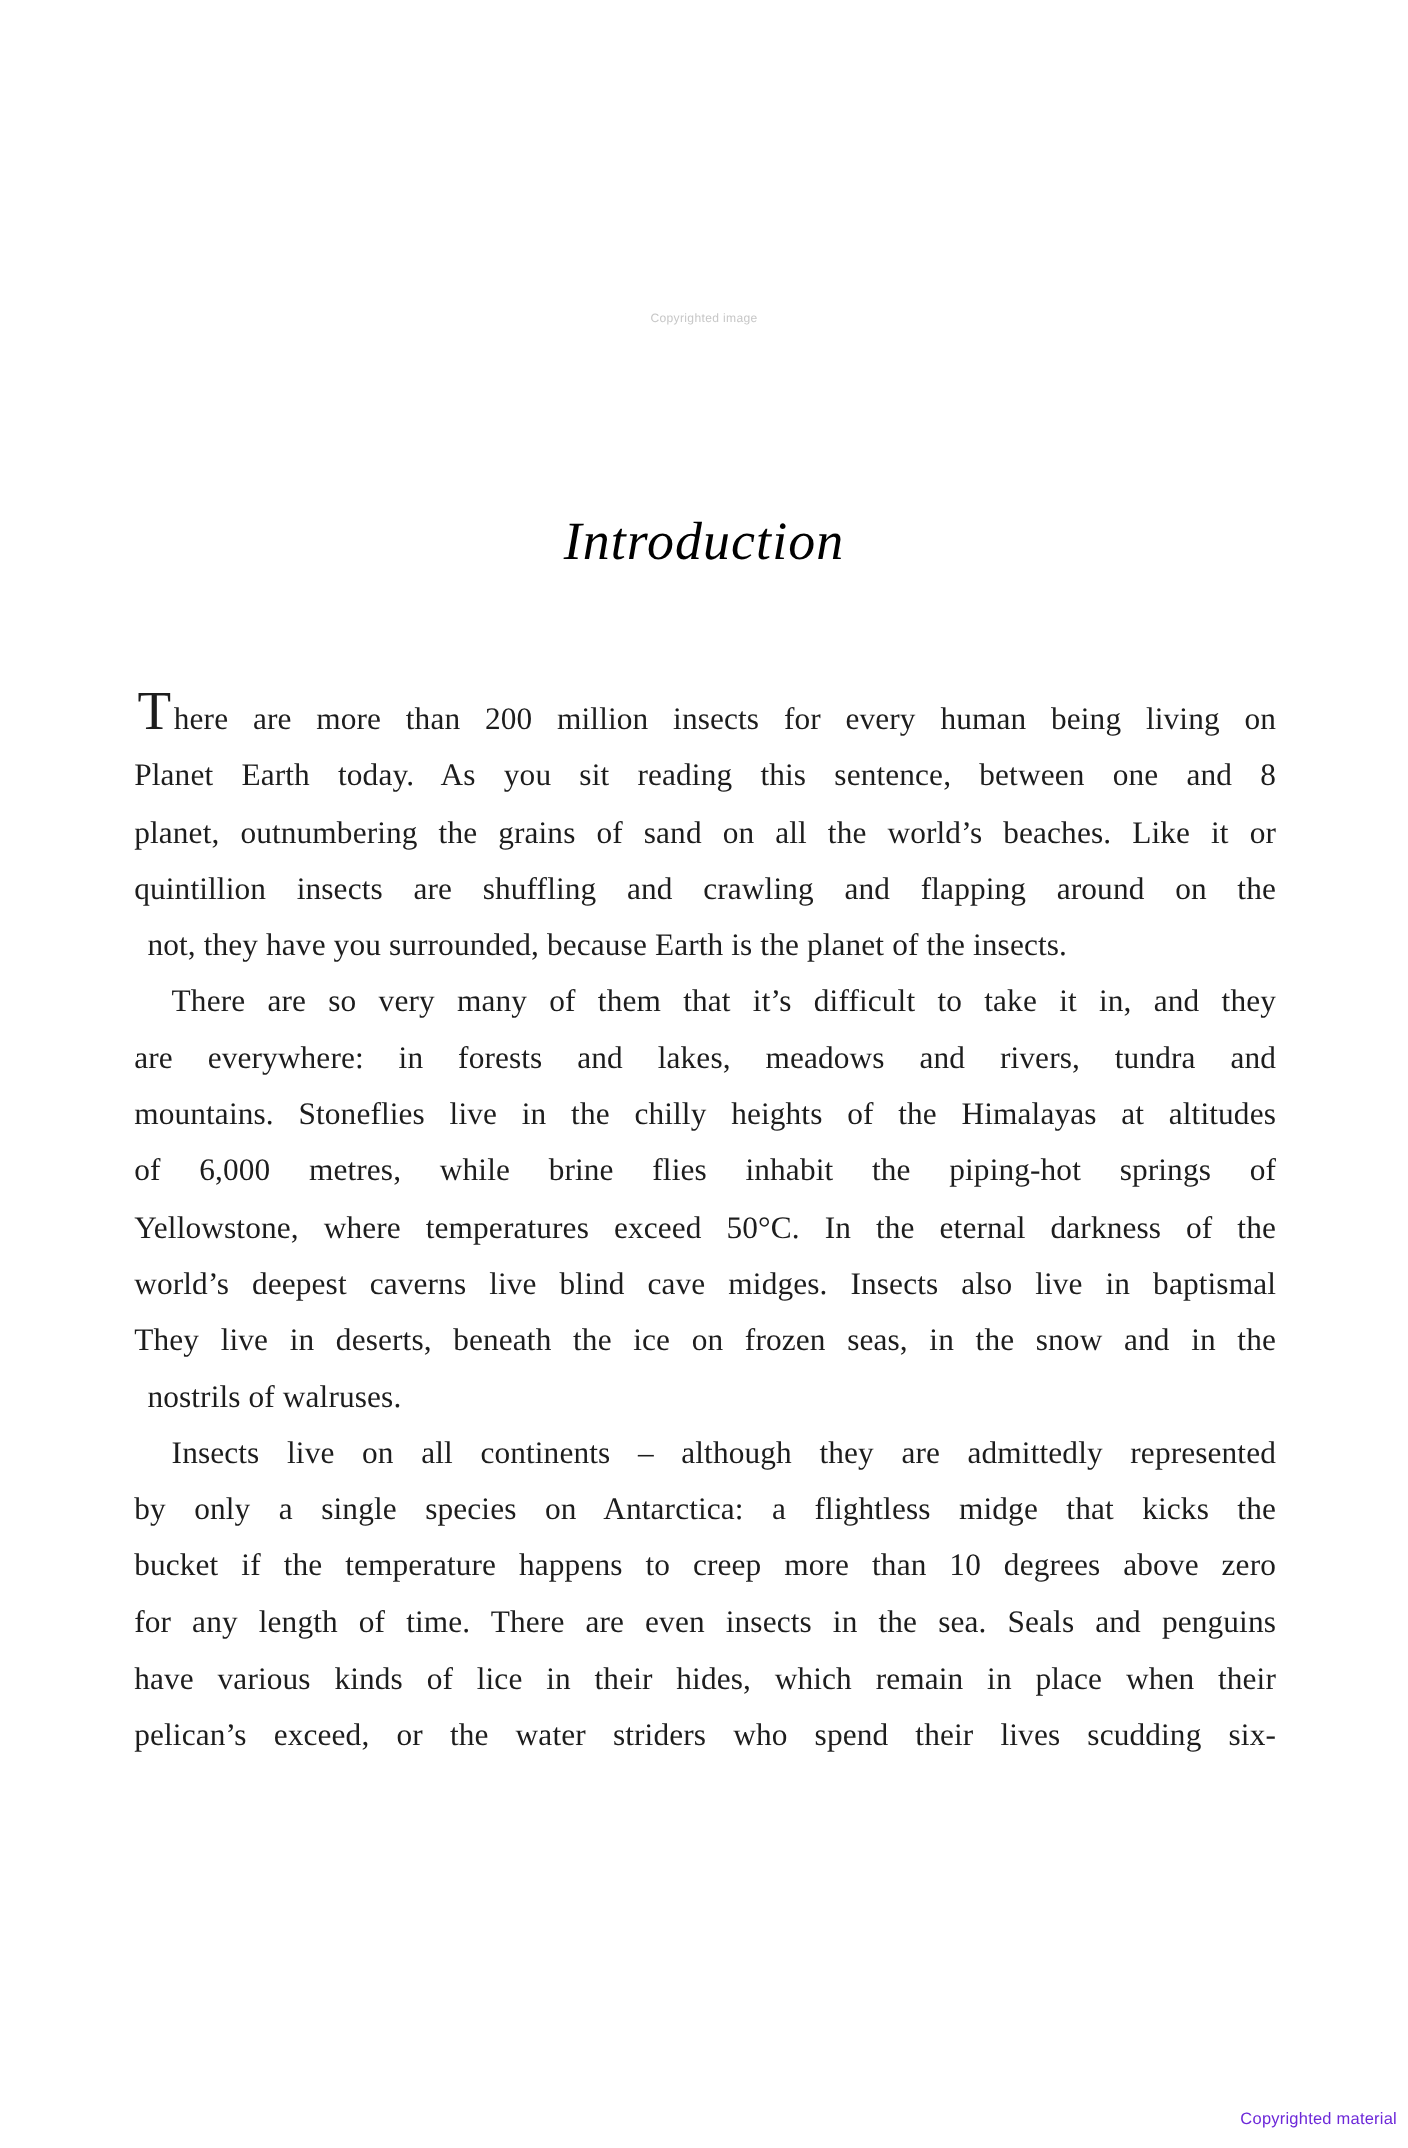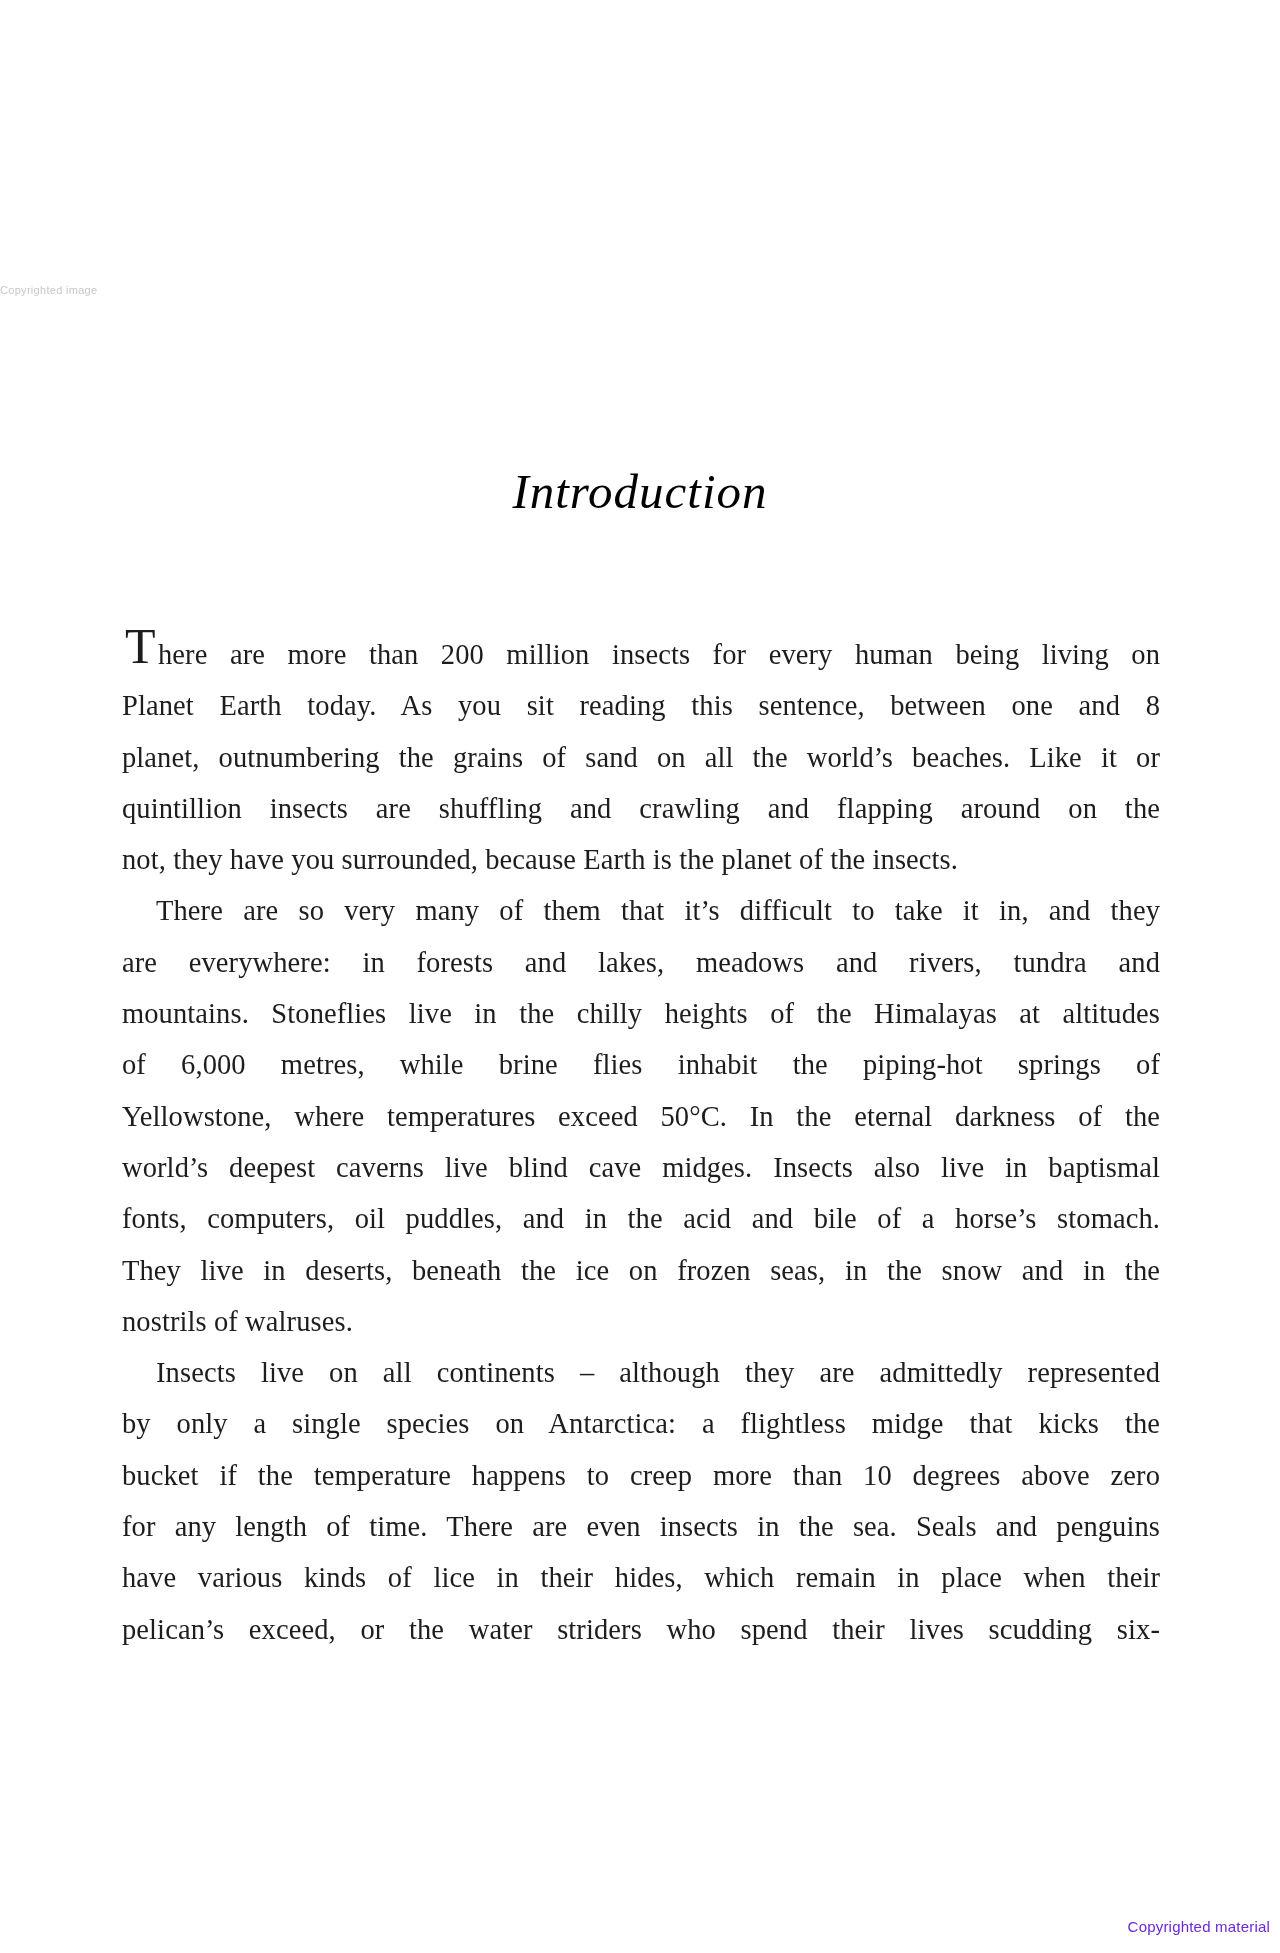--- a/index.html
+++ b/index.html
@@ -13,21 +13,21 @@
     height: 1953px;
     background: #ffffff;
     overflow: hidden;
     font-family: "Liberation Serif", "DejaVu Serif", serif;
   }
   .wm-top {
     position: absolute;
     top: 284px;
     left: 0;
     width: 100%;
-    text-align: left;
+    text-align: center;
     font-family: "Liberation Sans", "DejaVu Sans", sans-serif;
     font-size: 11px;
     letter-spacing: 0.3px;
     color: #c7c7c7;
   }
   .wm-bottom {
     position: absolute;
     top: 1918px;
     right: 10px;
     font-family: "Liberation Sans", "DejaVu Sans", sans-serif;
@@ -62,20 +62,21 @@
   .line {
     line-height: 51.3px;
     height: 51.3px;
     text-align: justify;
     text-align-last: justify;
     white-space: normal;
     overflow: visible;
   }
   .line.lastline {
     text-align-last: left;
+    margin-left: 12px;
   }
   .line.pindent {
     padding-left: 34px;
   }
   .line.dropline {
     position: relative;
     padding-left: 36px;
   }
   .initial-cap {
     position: absolute;
@@ -99,21 +100,20 @@
       <div class="line">Planet Earth today. As you sit reading this sentence, between one and 8</div>
       <div class="line">planet, outnumbering the grains of sand on all the world’s beaches. Like it or</div>
       <div class="line">quintillion insects are shuffling and crawling and flapping around on the</div>
       <div class="line lastline">not, they have you surrounded, because Earth is the planet of the insects.</div>
       <div class="line pindent">There are so very many of them that it’s difficult to take it in, and they</div>
       <div class="line">are everywhere: in forests and lakes, meadows and rivers, tundra and</div>
       <div class="line">mountains. Stoneflies live in the chilly heights of the Himalayas at altitudes</div>
       <div class="line">of 6,000 metres, while brine flies inhabit the piping-hot springs of</div>
       <div class="line">Yellowstone, where temperatures exceed 50°C. In the eternal darkness of the</div>
       <div class="line">world’s deepest caverns live blind cave midges. Insects also live in baptismal</div>
-      <div class="line">fonts, computers, oil puddles, and in the acid and bile of a horse’s stomach.</div>
       <div class="line">They live in deserts, beneath the ice on frozen seas, in the snow and in the</div>
       <div class="line lastline">nostrils of walruses.</div>
       <div class="line pindent">Insects live on all continents – although they are admittedly represented</div>
       <div class="line">by only a single species on Antarctica: a flightless midge that kicks the</div>
       <div class="line">bucket if the temperature happens to creep more than 10 degrees above zero</div>
       <div class="line">for any length of time. There are even insects in the sea. Seals and penguins</div>
       <div class="line">have various kinds of lice in their hides, which remain in place when their</div>
       <div class="line">pelican’s exceed, or the water striders who spend their lives scudding six-</div>
     </div>
 

